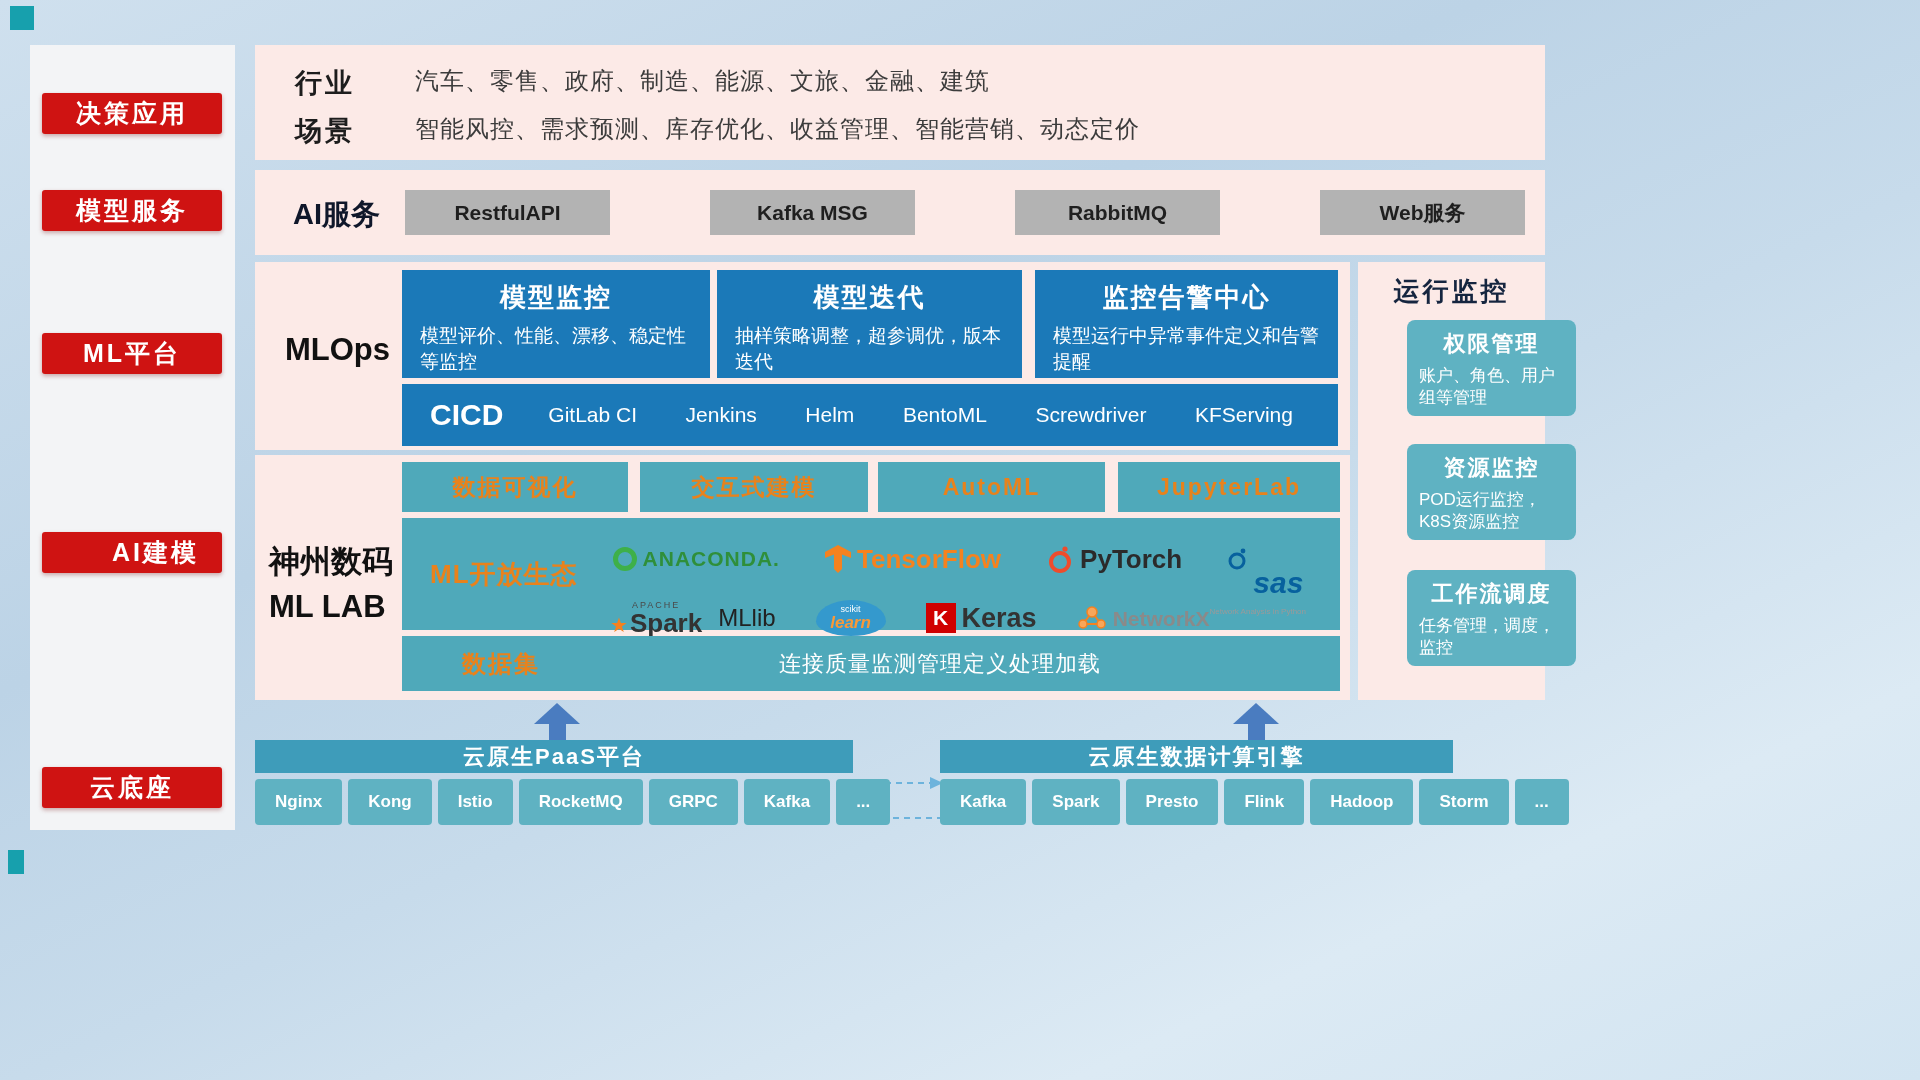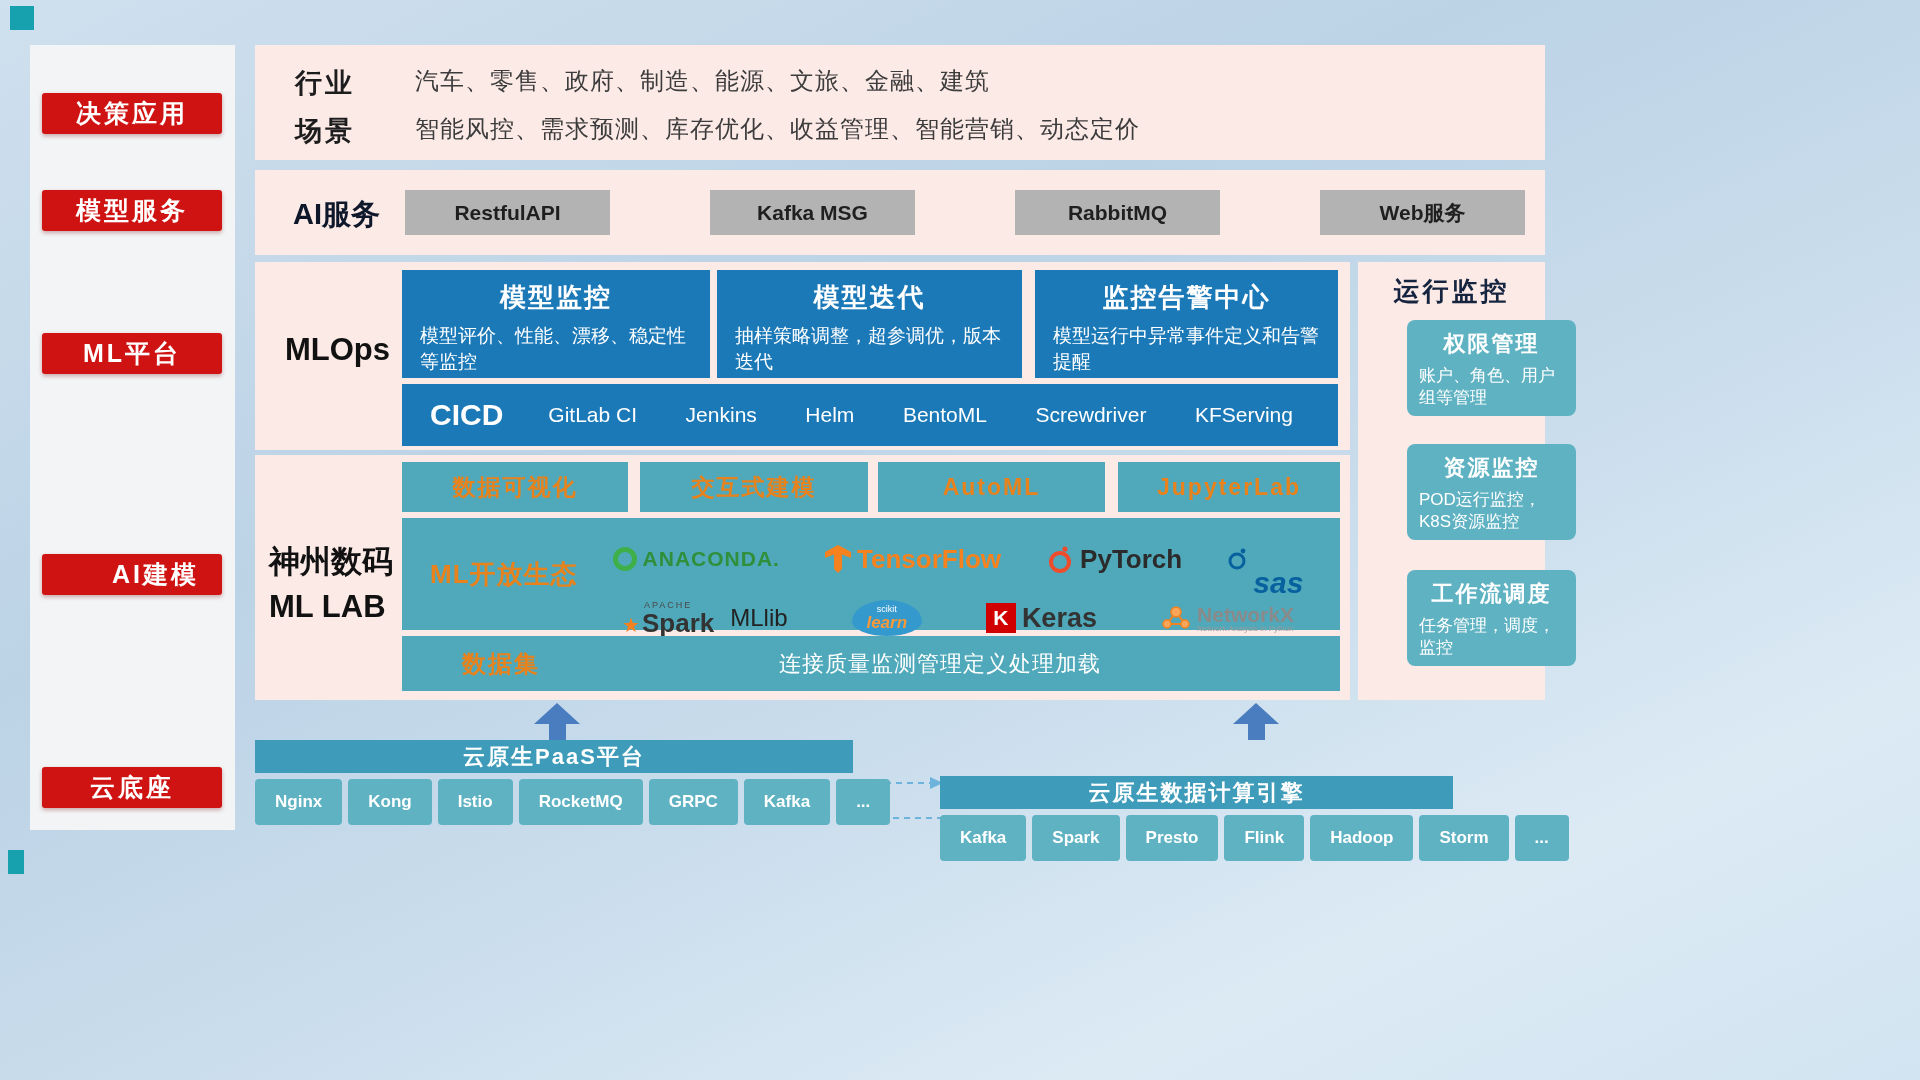--- a/index.html
+++ b/index.html
@@ -15,21 +15,21 @@
   .deco-sq-bottom { left:8px; top:850px; width:16px; height:24px; background:#17a0ad; }
 
   .sidebar-panel { left:30px; top:45px; width:205px; height:785px; background:#f3f4f6; }
   .badge {
     left:42px; width:180px; height:41px; background:#cf1312; color:#fff;
     font-size:25px; font-weight:bold; letter-spacing:3px; border-radius:3px;
     display:flex; align-items:center; justify-content:center;
     box-shadow:0 2px 4px rgba(120,20,20,.35);
   }
   #badge-0 { top:93px; } #badge-1 { top:190px; } #badge-2 { top:333px; }
-  #badge-3 { top:554px;padding-left:47px; } #badge-4 { top:767px; }
+  #badge-3 { top:532px;padding-left:47px; } #badge-4 { top:767px; }
 
   .panel { background:#fceae7; }
 
   
   #row-industry { left:255px; top:45px; width:1290px; height:115px; }
   .ind-label { position:absolute; left:40px; font-size:27px; font-weight:bold; color:#1d1d1d; letter-spacing:3px; }
   .ind-text  { position:absolute; left:160px; font-size:24px; color:#3c3c3c; letter-spacing:1px; }
   .ind-r1 { top:20px; } .ind-r2 { top:68px; }
 
   
@@ -90,40 +90,40 @@
   .spark-text { font-size:26px; font-weight:bold; color:#333; }
   .spark-star { color:#f5821f; font-size:20px; margin-right:2px; }
   .mllib-text { font-size:24px; color:#222; margin-left:10px; }
   .skl-blob { width:70px; height:36px; background:#3499cd; border-radius:50% 50% 50% 50%/60% 60% 40% 40%;
     display:flex; flex-direction:column; align-items:center; justify-content:center; }
   .skl-top { font-size:9px; color:#fff; line-height:1; }
   .skl-main { font-size:17px; color:#f89939; font-weight:bold; font-style:italic; line-height:1; }
   .keras-k { width:30px; height:30px; background:#d00000; color:#fff; font-weight:bold; font-size:21px;
     display:flex; align-items:center; justify-content:center; }
   .keras-text { font-size:27px; font-weight:bold; color:#333; }
-  .nx-wrap { display:flex; flex-direction:column; line-height:1; }
+  .nx-wrap { display:flex; flex-direction:row; line-height:1; }
   .nx-text { font-size:21px; font-weight:bold; color:#8a8a8a; }
   .nx-sub { font-size:8px; color:#9a9a9a; }
   .data-bar {
     position:absolute; left:147px; top:181px; width:938px; height:55px;
     background:#4fa9ba; display:flex; align-items:center; color:#fff;
   }
   .data-label { color:#e8821c; font-weight:bold; font-size:24px; margin-left:60px; letter-spacing:2px; }
   .data-items { flex:1; display:flex; justify-content:center; font-size:22px; letter-spacing:1px; }
 
   
   .up-arrow { width:46px; }
   .arr-head { width:0; height:0; border-left:23px solid transparent; border-right:23px solid transparent; border-bottom:21px solid #4a7cc0; }
   .arr-stem { width:17px; height:16px; background:#4a7cc0; margin:0 auto; }
   #arrow-left { left:534px; top:703px; } #arrow-right { left:1233px; top:703px; }
 
   
   .cloud-bar { top:740px; height:85px; }
   #paas-bar { left:255px; width:598px; }
-  #engine-bar { left:940px; width:513px;margin-top:36px; }
+  #engine-bar { left:940px; width:513px; }
   .cloud-header {
     height:33px; background:#3e9cba; color:#fff; font-weight:bold; font-size:22px; letter-spacing:2px;
     display:flex; align-items:center; justify-content:center;
   }
   .cloud-body { display:flex; gap:6px; padding-top:6px; height:52px; }
   .cloud-btn {
     flex:1; background:#5fb2c2; color:#fff; font-weight:bold; font-size:17px;
     display:flex; align-items:center; justify-content:center; text-align:center;
     line-height:1.1; border-radius:4px; cursor:pointer; padding:20px;
   }

